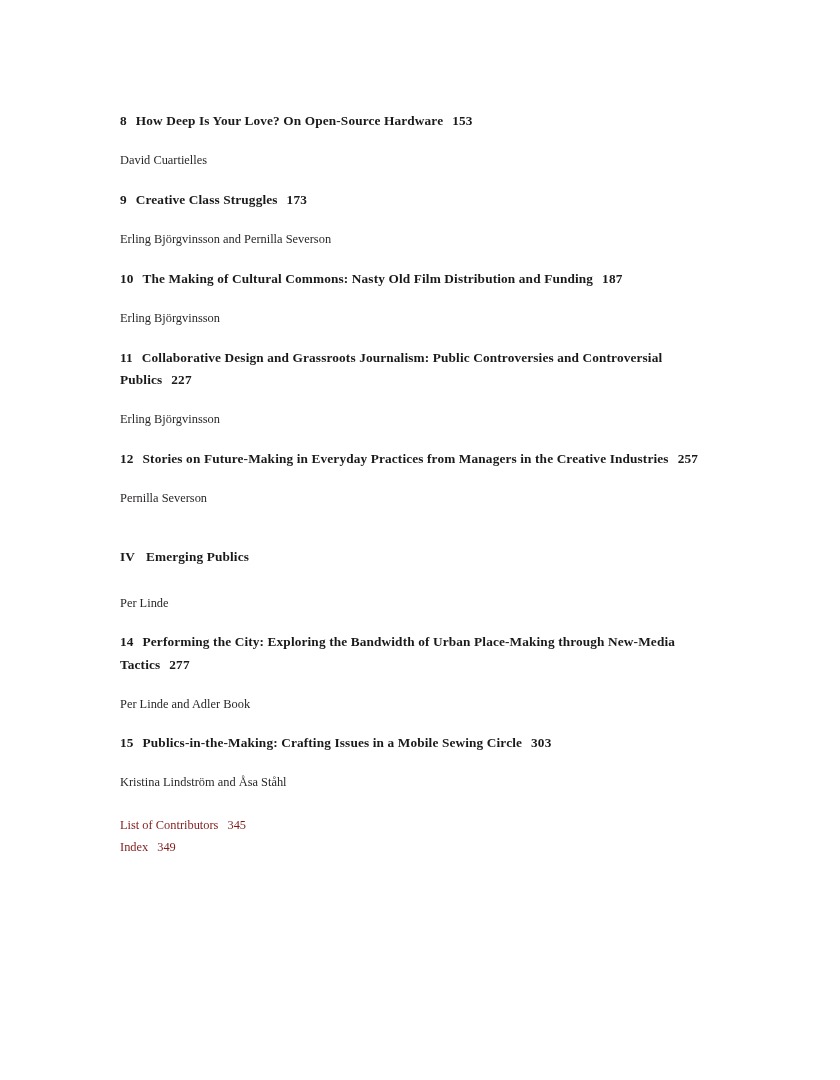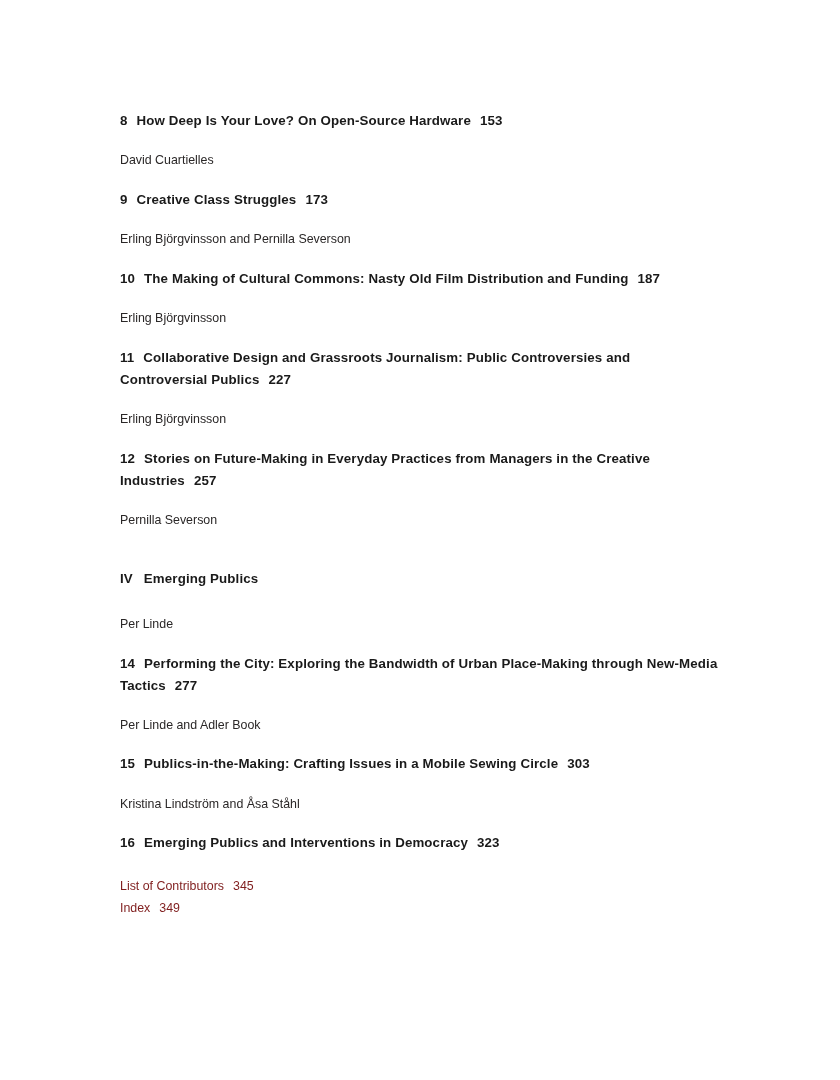--- a/index.html
+++ b/index.html
@@ -16,20 +16,21 @@
   }
   .page {
     position: relative;
     width: 840px;
     height: 1080px;
     box-sizing: border-box;
     padding: 110px 120px 0 120px;
   }
   .toc {
     width: 600px;
+    font-family: Liberation Serif, serif;
   }
   .entry {
     margin: 0 0 18px 0;
   }
   .entry-title {
     font-weight: bold;
     font-size: 13.3px;
     line-height: 1.66;
     letter-spacing: 0.01em;
     color: #1a1a1a;
@@ -133,23 +134,20 @@
     </div>
 
     <div class="entry">
       <div class="entry-title">
         <span class="num">15</span><span>Publics-in-the-Making: Crafting Issues in a Mobile Sewing Circle</span><span class="pg">303</span>
       </div>
       <div class="entry-authors">Kristina Lindström and Åsa Ståhl</div>
     </div>
 
     <div class="entry">
-      <div class="entry-title">
-        <span class="num">16</span><span>Emerging Publics and Interventions in Democracy</span><span class="pg">323</span>
-      </div>
     </div>
 
     <div class="backmatter">
       <div class="backmatter-line">
         <span>List of Contributors</span><span class="pg">345</span>
       </div>
       <div class="backmatter-line">
         <span>Index</span><span class="pg">349</span>
       </div>
     </div>

